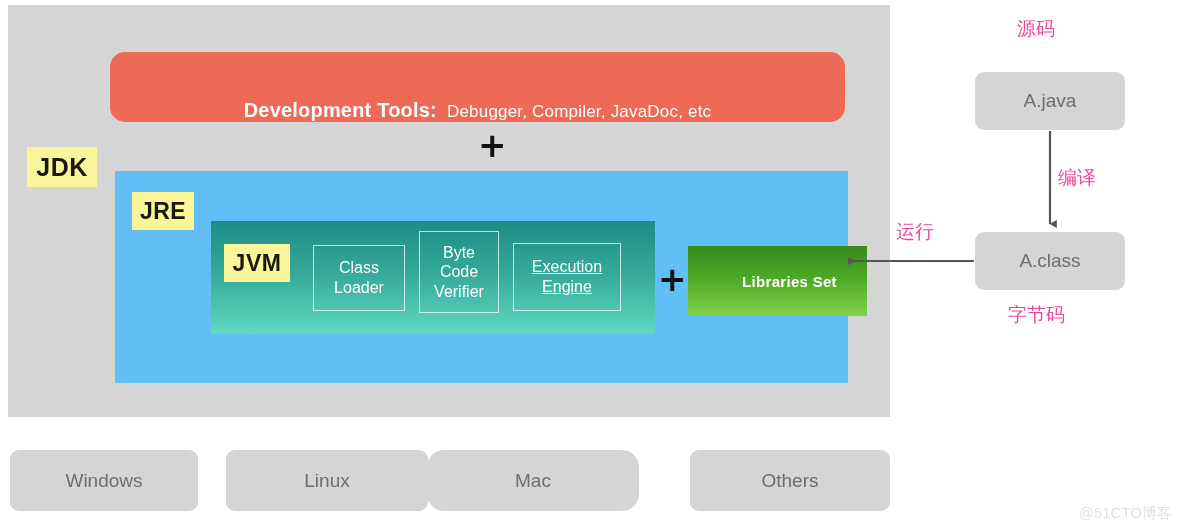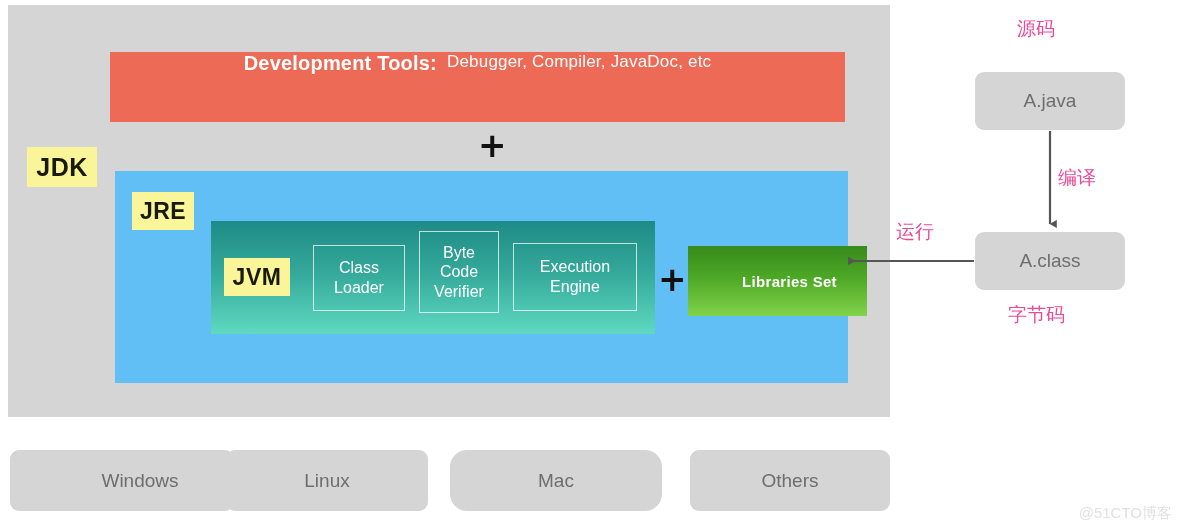--- a/index.html
+++ b/index.html
@@ -49,38 +49,39 @@
   }
   .jre-tag {
     left: 132px;
     top: 192px;
     width: 62px;
     height: 38px;
     font-size: 23px;
   }
   .jvm-tag {
     left: 224px;
-    top: 258px;
+    top: 244px;
     width: 66px;
     height: 38px;
     font-size: 23px;
   }
 
   
   .devtools-bar {
     position: absolute;
     left: 110px;
     top: 52px;
     width: 735px;
     height: 70px;
     background: #ec6a56;
     display: flex;
-    align-items: flex-start;
+    align-items: flex-end;
     justify-content: center;
     color: #ffffff;
+    border-radius: 15px;
   }
   .devtools-strong {
     font-size: 20px;
     font-weight: bold;
     letter-spacing: 0.2px;
   }
   .devtools-rest {
     font-size: 17px;
     font-weight: normal;
     margin-left: 10px;
@@ -148,22 +149,23 @@
   }
   .sub-bytecode {
     left: 419px;
     top: 231px;
     width: 80px;
     height: 82px;
   }
   .sub-execution {
     left: 513px;
     top: 243px;
-    width: 124px;
+    width: 108px;
     height: 68px;
+    text-decoration: underline;
   }
 
   
   .libraries-box {
     position: absolute;
     left: 688px;
     top: 246px;
     width: 155px;
     height: 70px;
     background: linear-gradient(180deg, #378a1b 0%, #4da826 45%, #82d34a 100%);
@@ -272,23 +274,23 @@
   <div class="jvm-sub sub-execution">
     <span>Execution</span>
     <span>Engine</span>
   </div>
 
   <div class="plus plus-lib">+</div>
 
   <div class="libraries-box">Libraries Set</div>
 
   <div id="platform-row">
-      <div class="os-box" style="left: 10px; width: 188px; padding-left: 36px;">Windows</div>
+      <div class="os-box" style="left: 10px; width: 188px;">Windows</div>
       <div class="os-box" style="left: 226px; width: 202px;">Linux</div>
-      <div class="os-box" style="left: 450px; width: 212px; border-radius: 17px;">Mac</div>
+      <div class="os-box" style="left: 427px; width: 212px; border-radius: 17px;">Mac</div>
       <div class="os-box" style="left: 690px; width: 200px;">Others</div>
     </div>
 
   <div class="cn-label lbl-source">源码</div>
   <div class="file-box file-java">A.java</div>
   <div class="cn-label lbl-compile">编译</div>
   <div class="file-box file-class">A.class</div>
   <div class="cn-label lbl-bytecode">字节码</div>
   <div class="cn-label lbl-run">运行</div>
 

